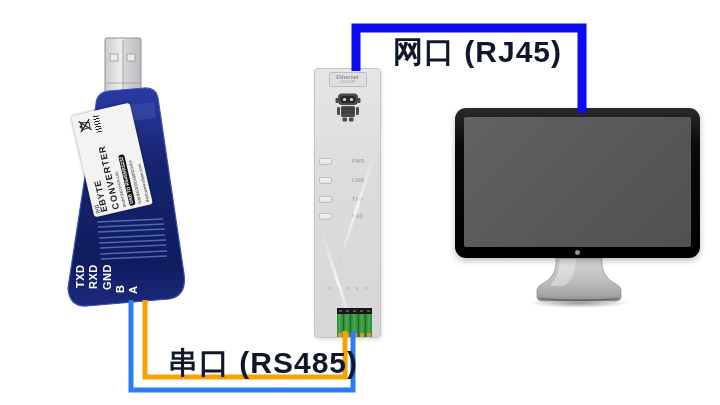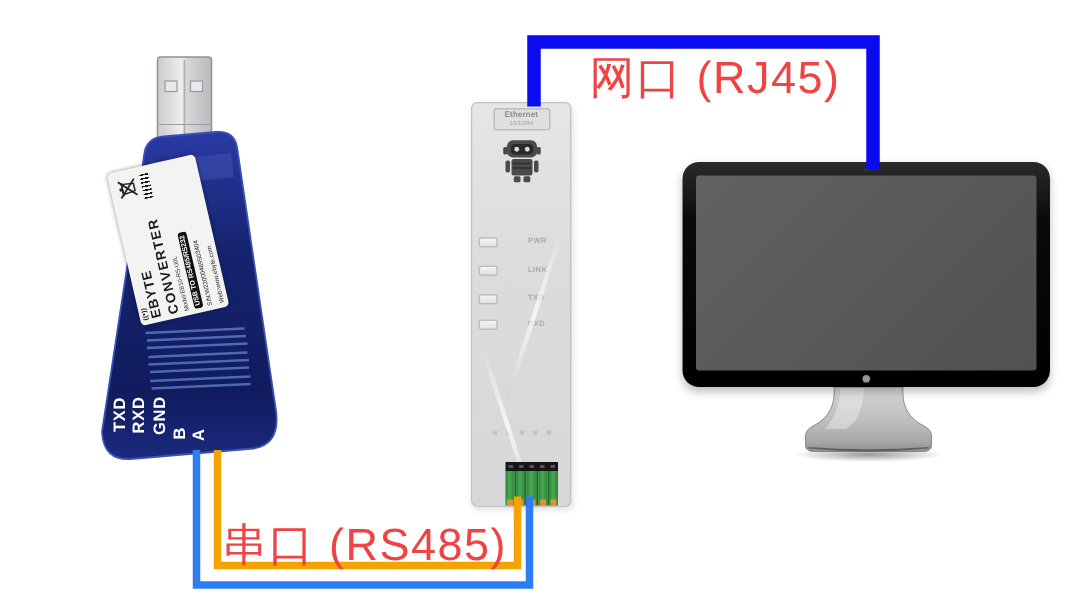--- a/index.html
+++ b/index.html
@@ -1,22 +1,22 @@
 <!DOCTYPE html>
 <html><head>
 <meta charset="utf-8">
 <style>
   html,body{margin:0;padding:0;}
   body{width:720px;height:405px;background:#fff;font-family:"Liberation Sans",sans-serif;overflow:hidden;}
   .canvas{position:relative;width:720px;height:405px;background:#fff;}
 
   
-  .callout{position:absolute;font-weight:400;font-size:30px;color:#ef4444;letter-spacing:1px;white-space:nowrap;z-index:20;}
+  .callout{position:absolute;font-weight:700;font-size:30px;color:#0f172a;letter-spacing:1px;white-space:nowrap;z-index:20;}
   .callout.net{left:393px;top:32px;}
-  .callout.ser{left:148px;top:343px;text-align:center;}
+  .callout.ser{left:168px;top:343px;text-align:center;}
 
   
   .dongle{position:absolute;left:60px;top:30px;width:135px;height:285px;z-index:5;}
   .dongle-label{position:absolute;left:22px;top:78px;width:60px;height:104px;background:#f3f3f1;border-radius:3px;
     box-shadow:0 0 3px rgba(0,0,10,.45);transform:rotate(-13deg);z-index:6;}
   .label-reading{position:absolute;left:-22px;top:22px;width:104px;height:60px;transform:rotate(-90deg);
     display:flex;gap:2px;padding:2px 3px;box-sizing:border-box;color:#1c1c1c;}
   .label-main{flex:1;display:flex;flex-direction:column;justify-content:space-between;overflow:hidden;}
   .lg-ant{font-size:5px;line-height:5px;font-weight:700;}
   .lg-brand{font-size:9px;line-height:9px;font-weight:900;letter-spacing:.5px;}

